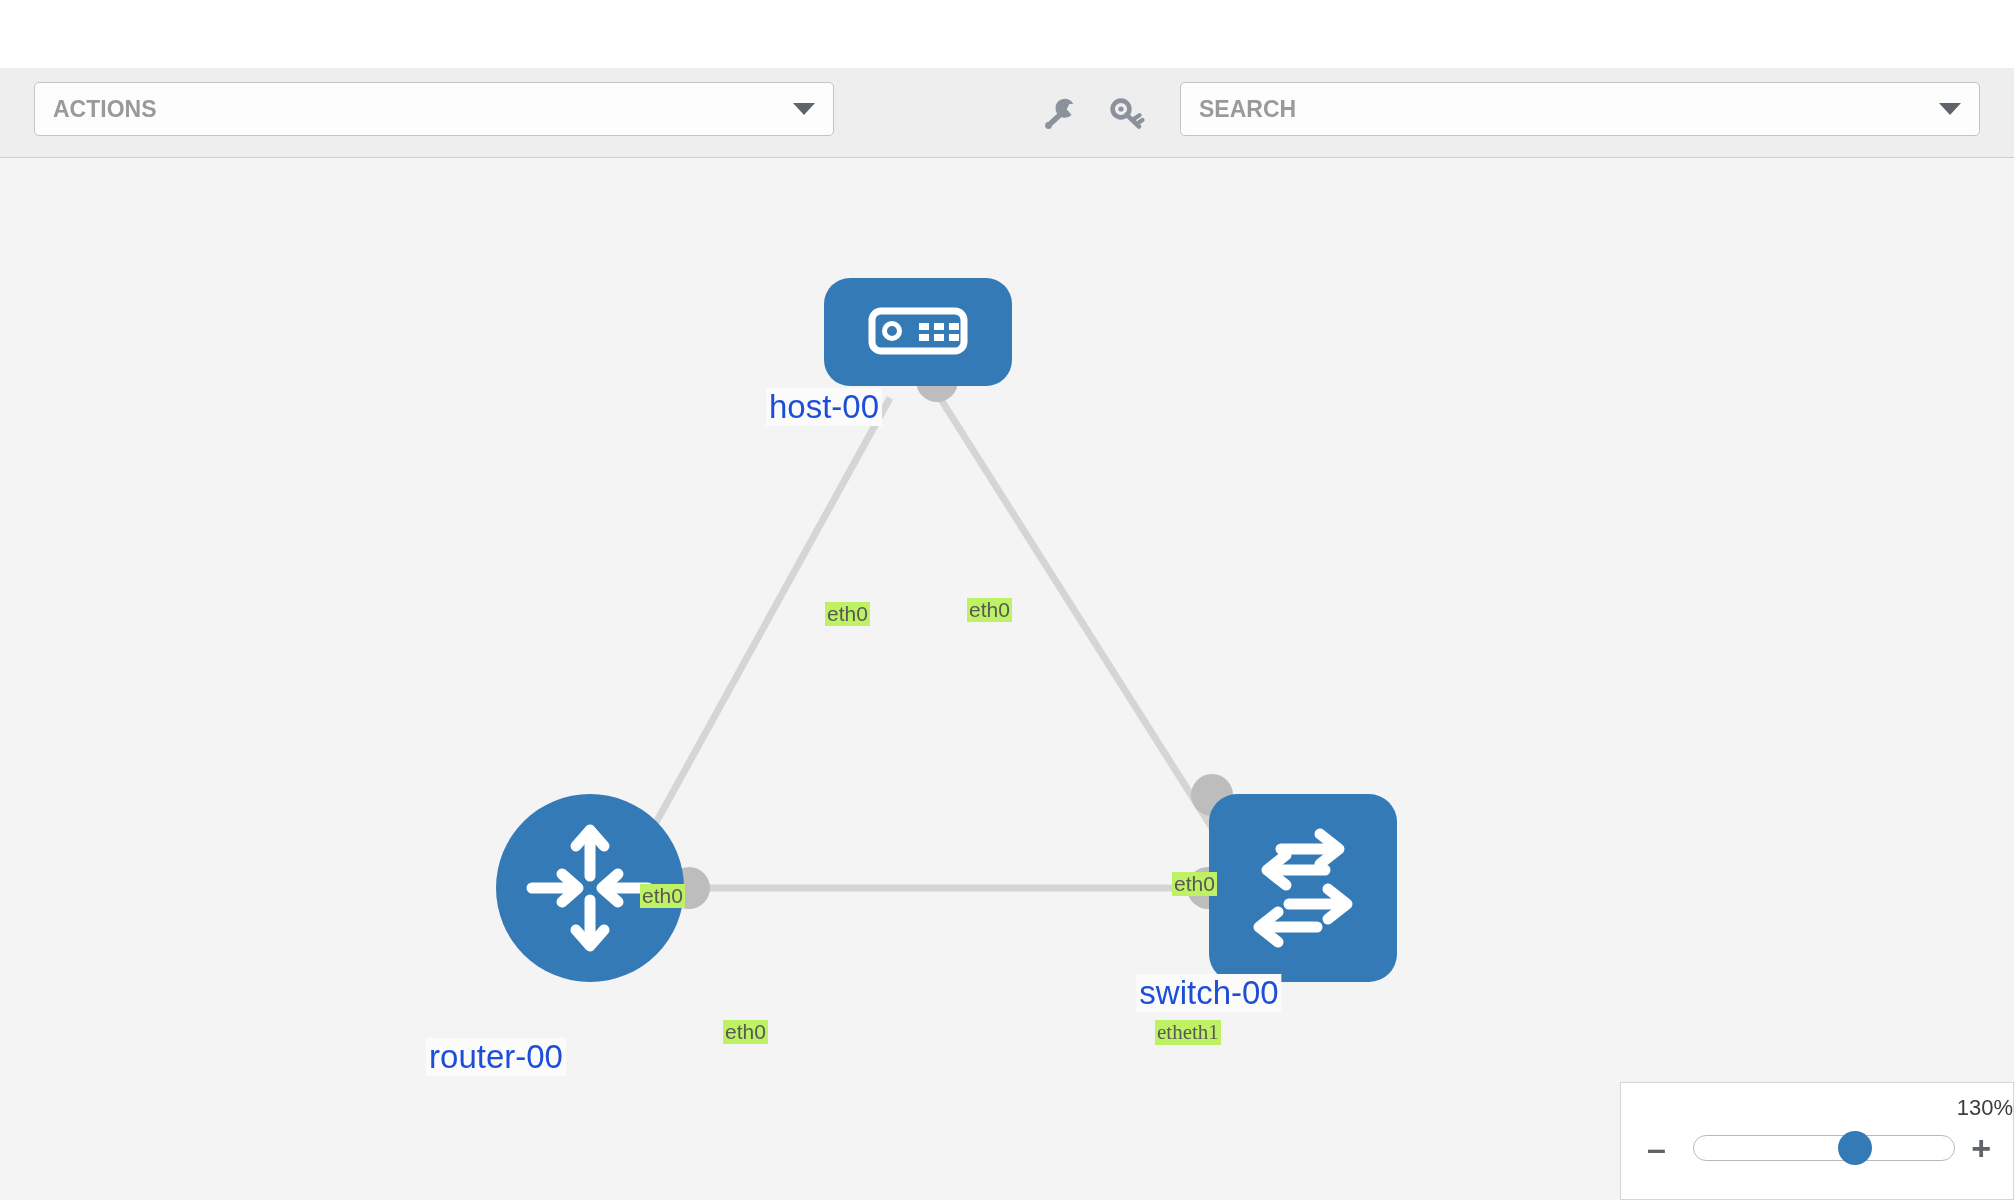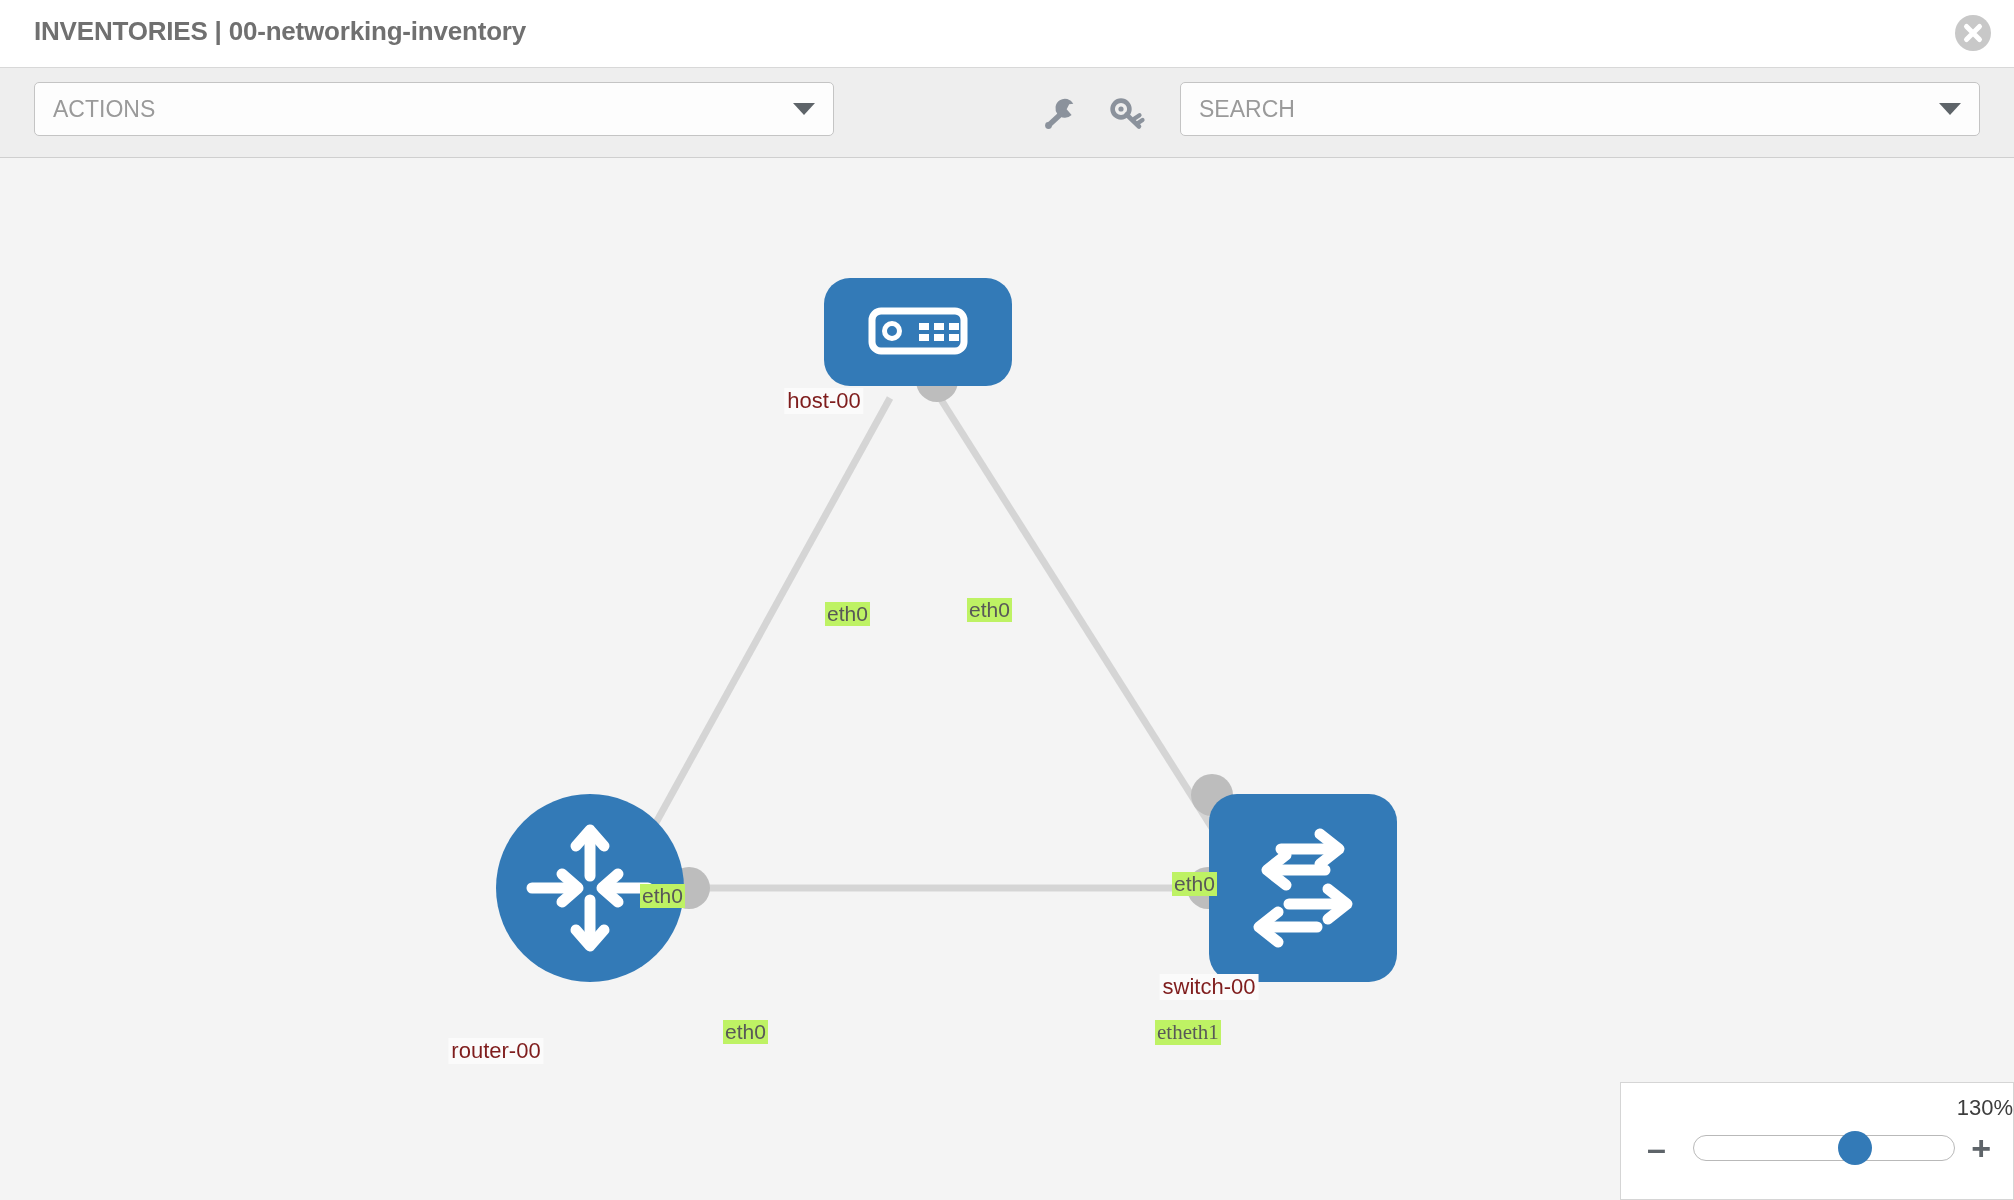--- a/index.html
+++ b/index.html
@@ -41,20 +41,21 @@
     background: #eeeeee;
     border-bottom: 1px solid #cfcfcf;
   }
   .sel {
     position: absolute;
     height: 54px;
     background: #fdfdfd;
     border: 1px solid #c4c4c4;
     border-radius: 5px;
     cursor: pointer;
+    font-weight: bold;
   }
   .sel-actions { left: 34px; top: 82px; width: 800px; }
   .sel-search  { left: 1180px; top: 82px; width: 800px; padding-left: 25px; }
   .sel .sel-label {
     position: absolute; left: 18px; top: 50%;
     transform: translateY(-50%);
     font-size: 23px;
     font-stretch: condensed;
     color: #9a9a9a;
     white-space: nowrap;
@@ -96,22 +97,22 @@
   }
   .node-host  .node-shape { width: 188px; height: 108px; border-radius: 26px; }
   .node-router .node-shape { width: 188px; height: 188px; border-radius: 50%; }
   .node-switch .node-shape { width: 188px; height: 188px; border-radius: 28px; }
   .node-shape svg { position: absolute; left: 0; top: 0; width: 100%; height: 100%; }
 
   .node-label {
     position: absolute;
     left: 50%;
     transform: translateX(-50%);
-    font-size: 22px;
-    color: #7f1d1d;
+    font-size: 33px;
+    color: #1d4ed8;
     white-space: nowrap;
     background: #fbfbfb;
     padding: 0 3px;
   }
   .node-host  .node-label { top: 110px; }
   .node-router .node-label { top: 196px; margin-top: 48px; }
   .node-switch .node-label { top: 180px; }
 
   
   .port {
@@ -168,29 +169,20 @@
     border-radius: 50%;
     background: #337ab7;
     cursor: pointer;
   }
 </style>
 </head>
 <body>
 
 <div id="app">
 
-  <div class="header">
-    <div class="page-title">INVENTORIES | 00-networking-inventory</div>
-    <div class="close-btn">
-      <svg viewBox="0 0 42 42" width="42" height="42">
-        <circle cx="21" cy="21" r="18" fill="#c8c8c8"></circle>
-        <path d="M14.5 14.5 L27.5 27.5 M27.5 14.5 L14.5 27.5" stroke="#ffffff" stroke-width="5" stroke-linecap="round"></path>
-      </svg>
-    </div>
-  </div>
 
   <div class="toolbar"></div>
 
   <div class="sel sel-actions">
     <span class="sel-label">ACTIONS</span>
     <span class="caret"></span>
   </div>
 
   <div class="tool-icon icon-wrench">
     <svg viewBox="0 0 40 40" width="40" height="40">

